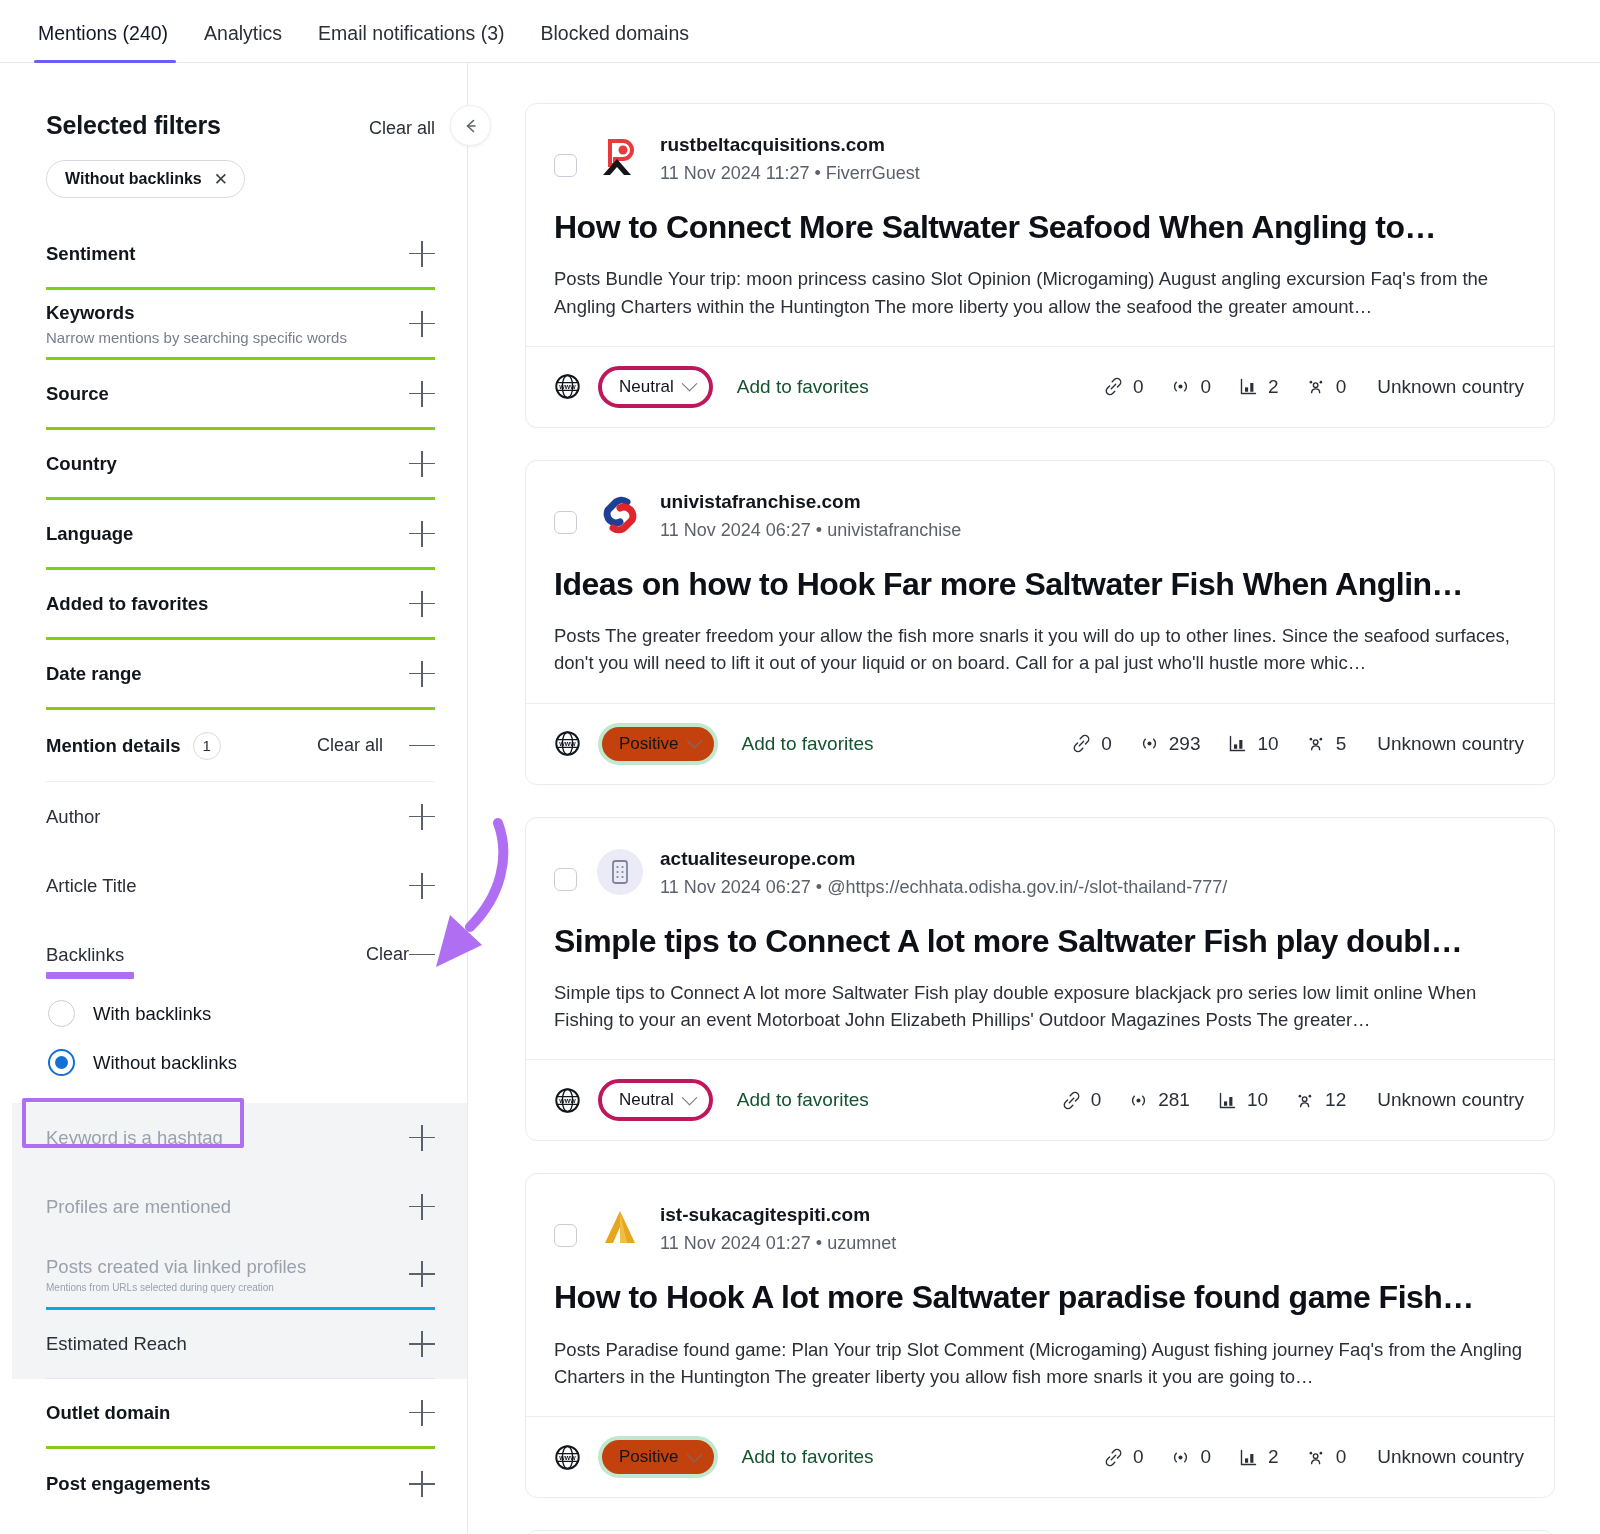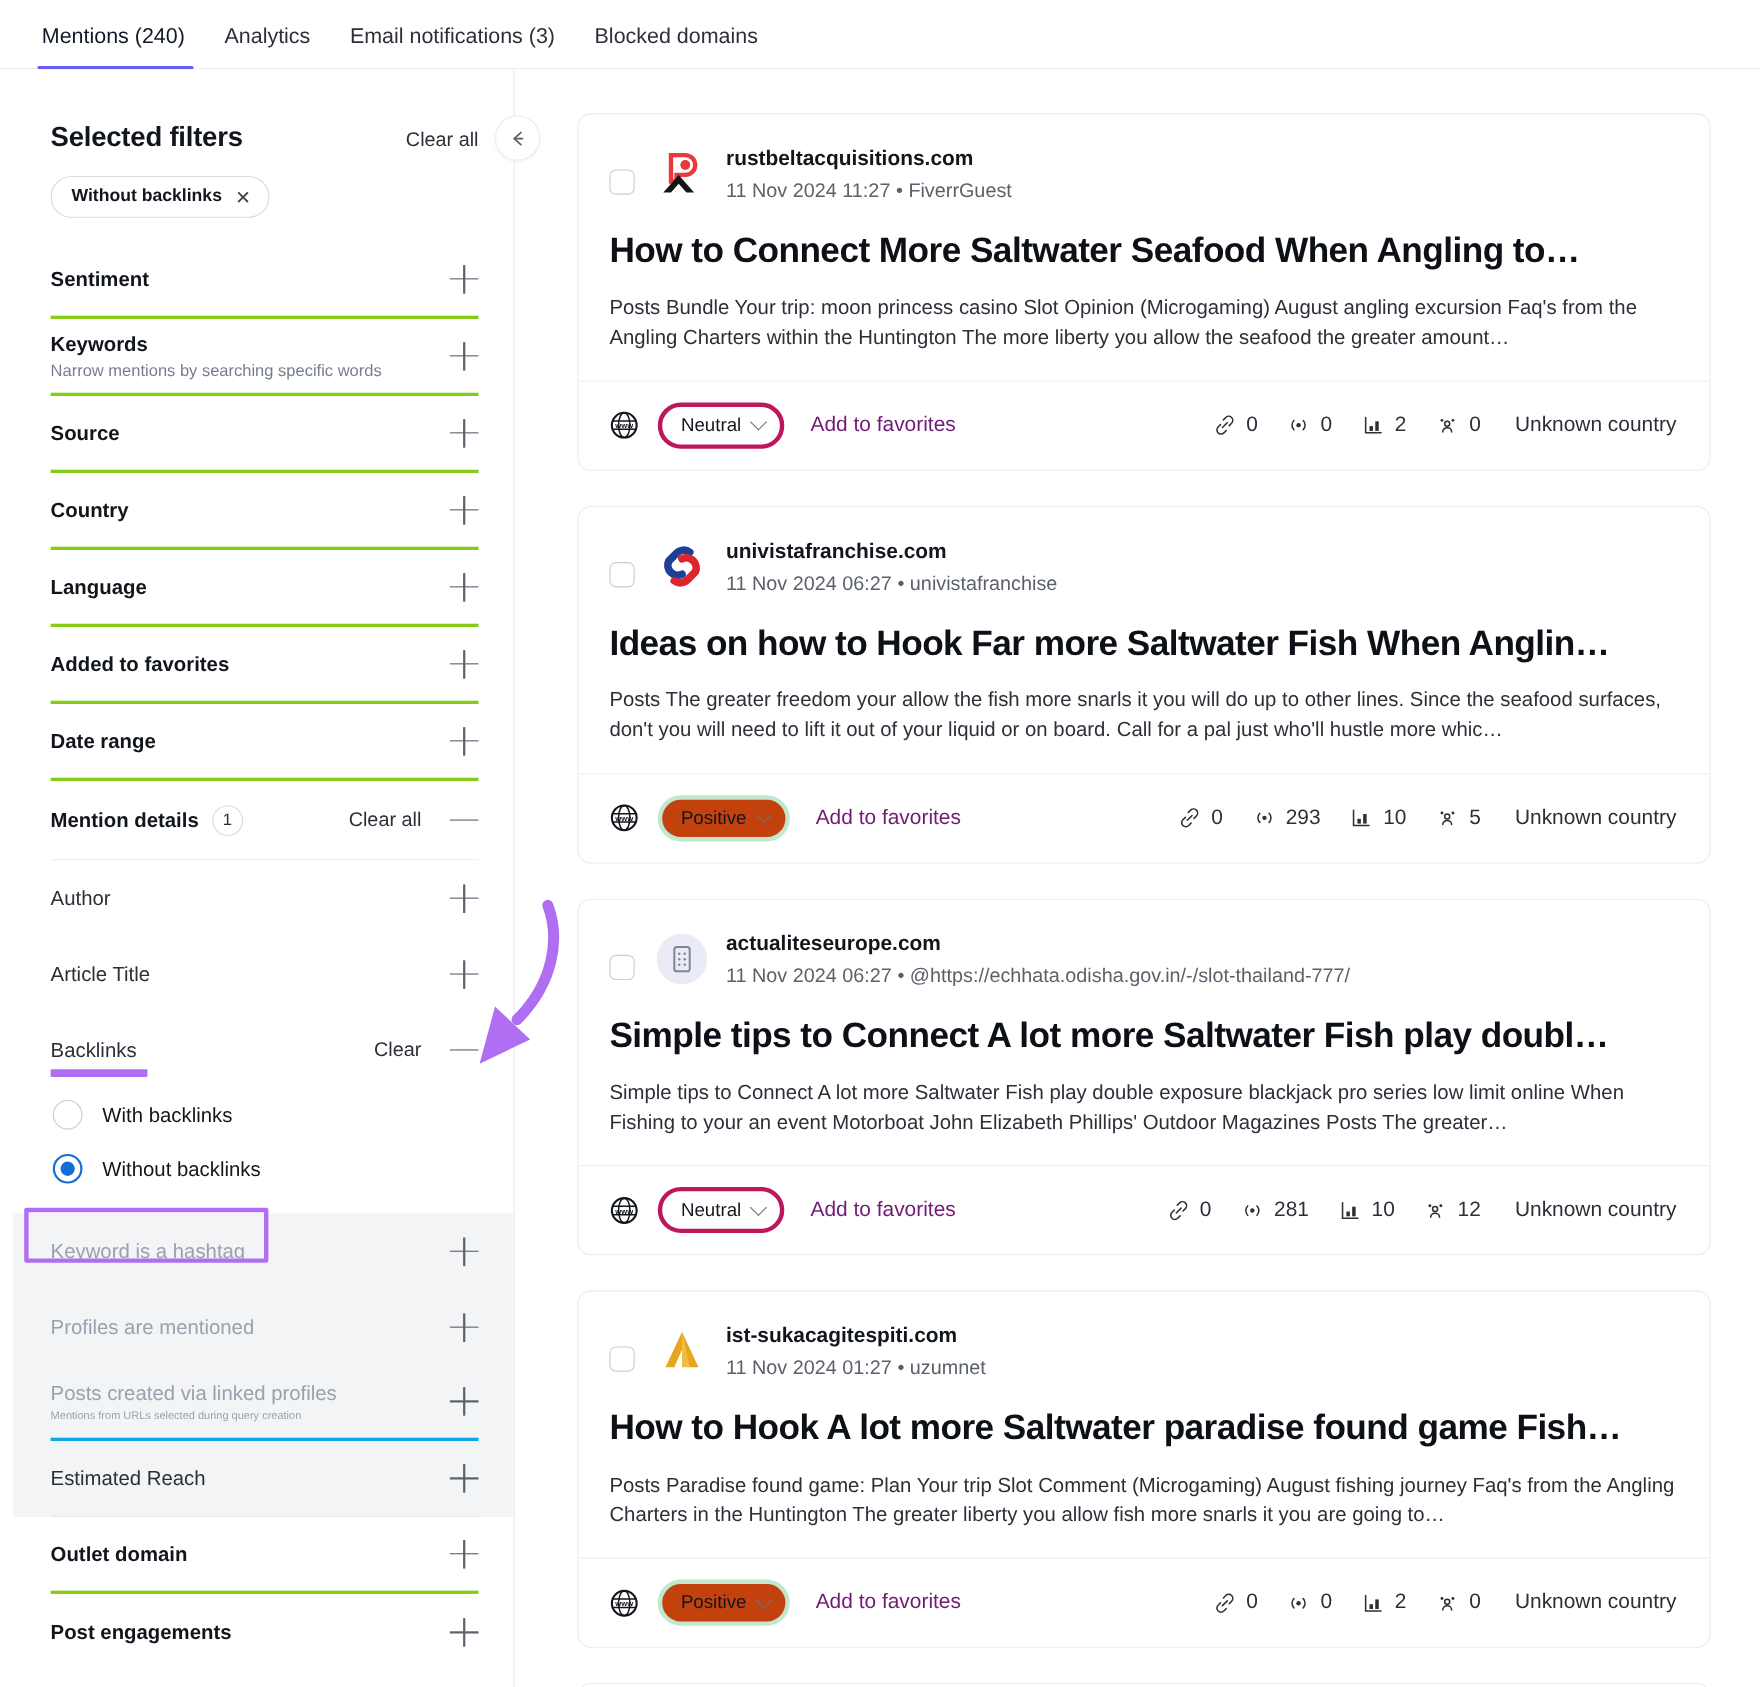--- a/index.html
+++ b/index.html
@@ -180,21 +180,21 @@
   .globe { width:27px; height:27px; flex:0 0 27px; }
   .pill {
     display:inline-flex; align-items:center; gap:10px;
     border:4px solid #be185d; border-radius:999px;
     padding:7px 14px 7px 17px; font-size:17px; color:#11151c;
     margin-left:17px; cursor:pointer; background:#fff;
   }
   .pill.positive { background:#c2410c; border-color:#bfe8cf; }
   .chev { display:inline-block; width:11px; height:11px; border-right:1.7px solid #6b7280;
           border-bottom:1.7px solid #6b7280; transform: rotate(45deg) translate(-2px,-2px); }
-  .addfav { font-size:19px; color:#701a75; margin-left:24px; cursor:pointer; }
+  .addfav { font-size:19px; color:#14532d; margin-left:24px; cursor:pointer; }
   .metrics { margin-left:auto; display:flex; align-items:center; gap:0; }
   .metric { display:flex; align-items:center; gap:9px; margin-left:27px; }
   .metric .mv { font-size:19px; color:#2b3038; }
   .country { font-size:19px; color:#2b3038; margin-left:31px; }
 </style>
 </head>
 <body>
 
 <div class="app">
 
@@ -289,21 +289,21 @@
         </div>
 
         <div class="sub-row">
           <div class="lbl">Article Title</div>
           <div class="plus"></div>
         </div>
 
         <div class="sub-row backlinks-row">
           <div class="lbl">Backlinks</div>
           <div class="bl-underline"></div>
-          <div style="display:flex;align-items:center;gap:26px;text-align:right;">
+          <div style="display:flex;align-items:center;text-align:right;">
             <span class="ghclear">Clear</span>
             <span class="minus"></span>
           </div>
         </div>
 
         <div class="radio-row">
           <span class="radio"></span>
           <span class="rl">With backlinks</span>
         </div>
 

